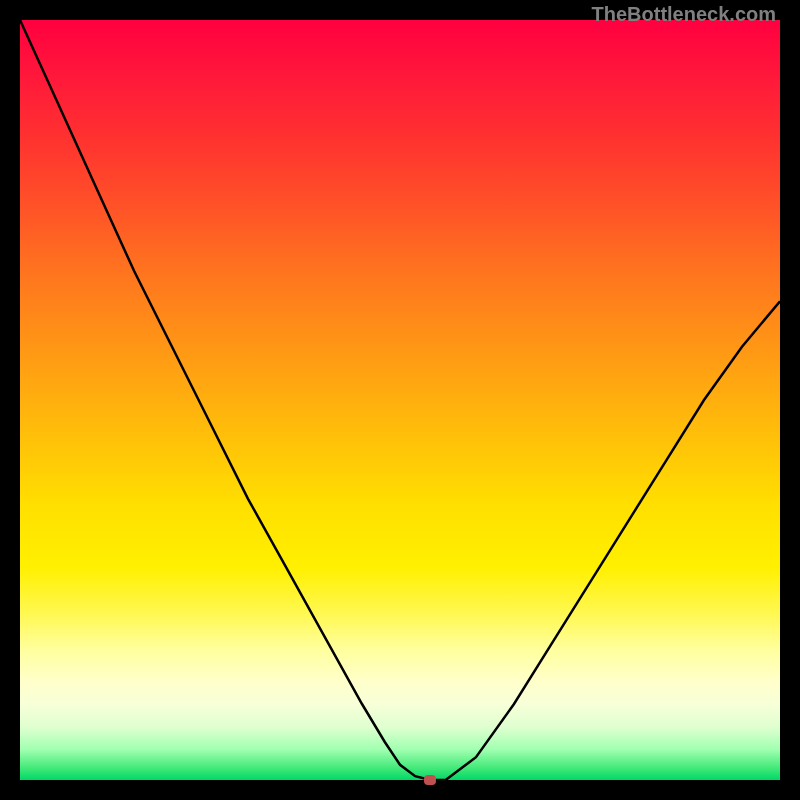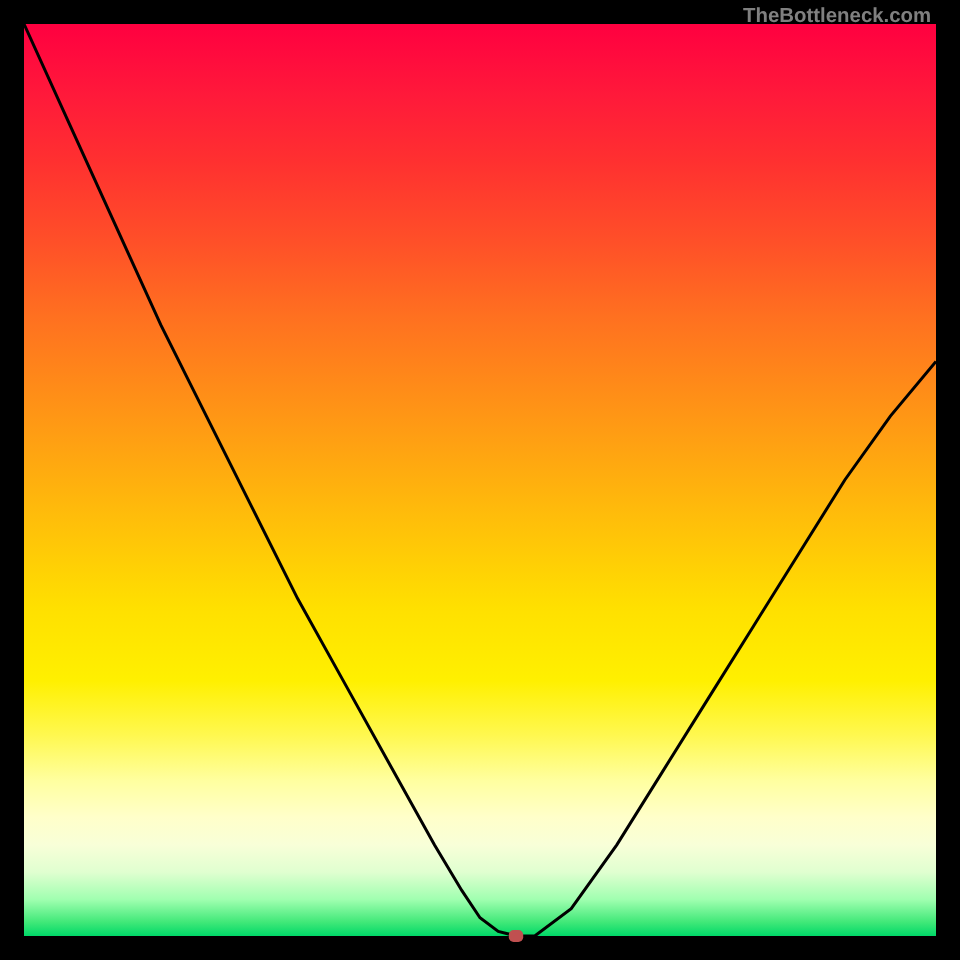--- a/index.html
+++ b/index.html
@@ -41,21 +41,21 @@
       #a0ffb0 96%,
       #40e878 98.5%,
       #00d868 100%
     );
   }
   .watermark {
     position: absolute;
     top: 3px;
     right: 24px;
     font-family: Arial, sans-serif;
-    font-size: 17px;
+    font-size: 20px;
     font-weight: bold;
     color: #808080;
     z-index: 10;
   }
   svg.curve-svg {
     position: absolute;
     left: 0;
     top: 0;
     width: 760px;
     height: 760px;

